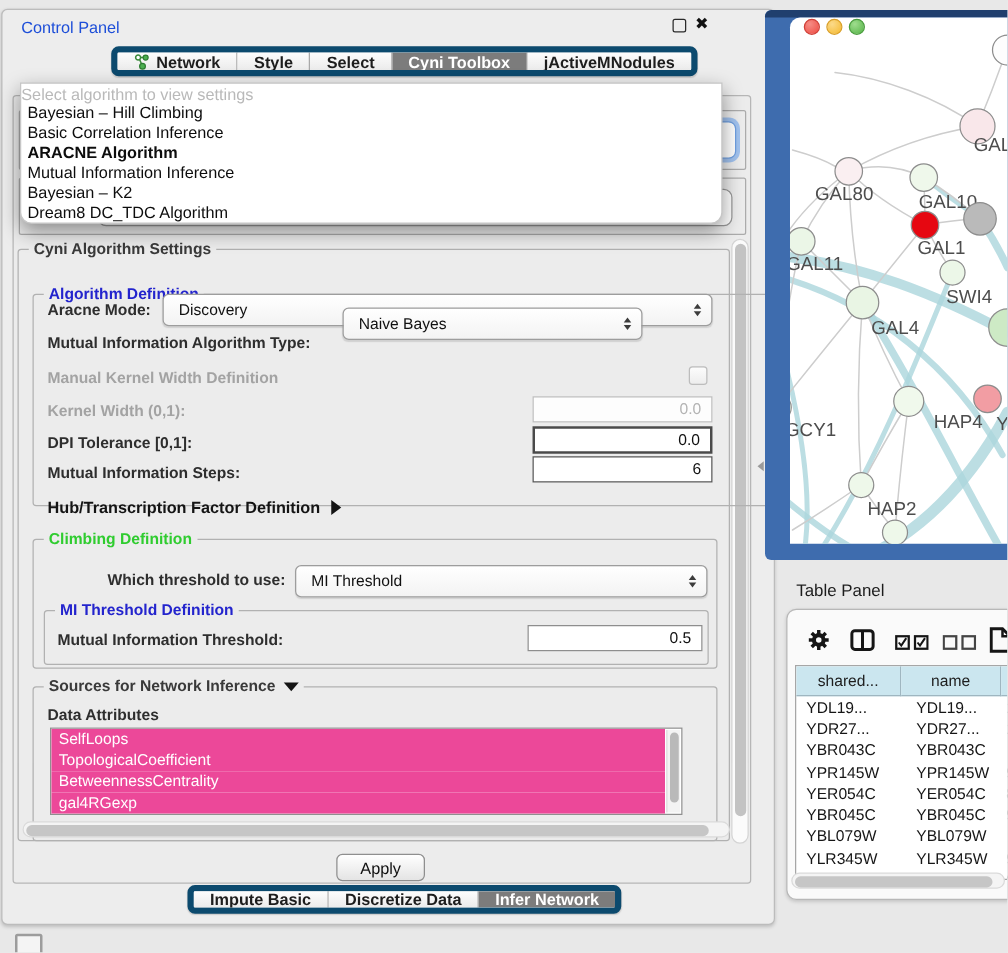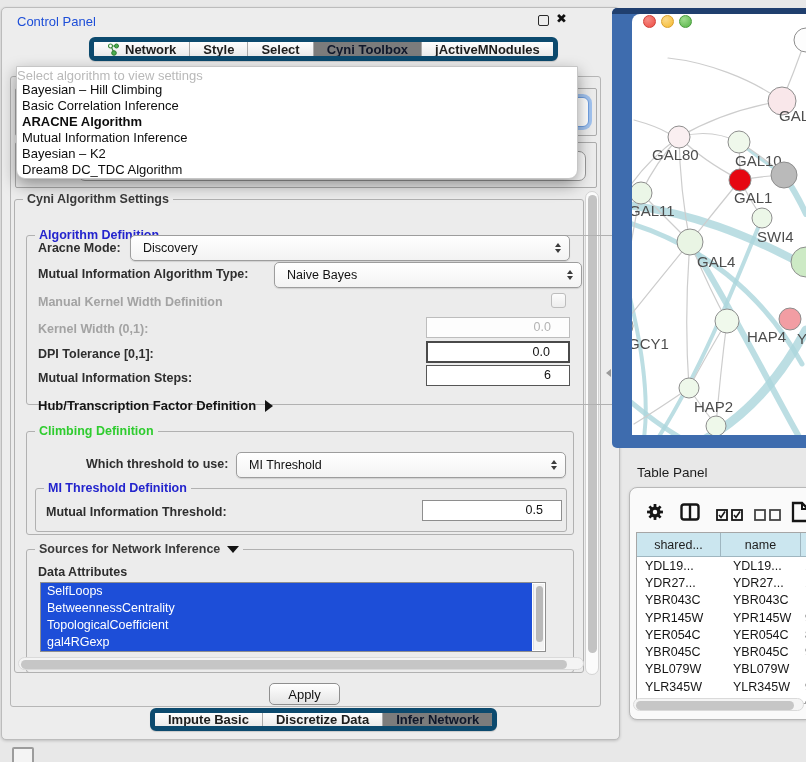--- a/index.html
+++ b/index.html
@@ -13,21 +13,21 @@
              border:1px solid #bcbcbc;border-radius:5px;box-shadow:0 1px 3px rgba(0,0,0,.18)}
   .cp-title{position:absolute;left:15px;top:6px;font-size:13px;color:#1d4ed8}
   .win-float{position:absolute;left:536px;top:7px;width:11px;height:11px;border:1.5px solid #2b2b2b;border-radius:2px;background:transparent}
   .win-close{position:absolute;left:554px;top:3px;font-size:13px;font-weight:700;color:#111}
 
   .tabstrip{position:absolute;display:flex;border:5px solid #0c4a6e;border-radius:6px;overflow:hidden;
             background:#f6f6f6;box-shadow:0 1px 1px rgba(0,0,0,.15)}
   .tabseg{display:flex;align-items:center;gap:5px;padding:0 13px;font-size:13px;font-weight:700;color:#1d1d1d;
           background:linear-gradient(#fdfdfd,#ebebeb);border-right:1px solid #a9a9a9;height:100%;white-space:nowrap}
   .tabseg:last-child{border-right:none}
-  .tabseg.sel{background:#7c7c7c;color:#0f172a}
+  .tabseg.sel{background:#7c7c7c;color:#ffffff}
 
   .content-frame{position:absolute;left:8px;top:68px;width:591px;height:631px;border:1px solid #b6b6b6;border-radius:3px;background:#ececec}
 
   
   .frag-grp{position:absolute;border:1px solid #ababab;border-radius:2px;background:#ececec}
   .frag-combo-focus{position:absolute;background:#fff;border:1px solid #6f9fe0;border-radius:6px;
                     box-shadow:0 0 0 3px rgba(100,160,240,.55)}
   .frag-combo{position:absolute;background:#fff;border:1px solid #9a9a9a;border-radius:7px}
 
   
@@ -43,31 +43,31 @@
   .grp-ttl{position:absolute;top:-8px;left:8px;background:#ececec;padding:0 4px;font-size:12.5px;font-weight:700;color:#3a3a3a;white-space:nowrap;display:flex;align-items:center;gap:7px}
   .blue{color:#2324cd}.green{color:#2fcc2f}
   .lbl{position:absolute;font-size:12.5px;font-weight:700;color:#2e2e2e;white-space:nowrap}
   .lbl.dis{color:#a3a3a3}
   .combo{position:absolute;background:linear-gradient(#ffffff,#f3f3f3);border:1px solid #9d9d9d;border-radius:5px;box-shadow:0 1px 1px rgba(0,0,0,.12)}
   .combo .val{position:absolute;left:12px;top:50%;transform:translateY(-50%);font-size:12.5px;color:#111;white-space:nowrap}
   .stepper{position:absolute;right:8px;top:50%;transform:translateY(-50%);display:flex;flex-direction:column;gap:2px}
   .stepper i{display:block;width:0;height:0;border-left:3.5px solid transparent;border-right:3.5px solid transparent}
   .stepper .up{border-bottom:4.5px solid #3c3c3c}
   .stepper .dn{border-top:4.5px solid #3c3c3c}
-  .field{position:absolute;background:#fff;border:1px solid #8e8e8e;font-size:12.5px;line-height:18px;color:#111;text-align:right;padding-right:18px}
+  .field{position:absolute;background:#fff;border:1px solid #8e8e8e;font-size:12.5px;line-height:18px;color:#111;text-align:right;padding-right:8px}
   .field.dis{border-color:#bdbdbd;color:#b3b3b3;background:#fdfdfd}
   .field.dark{border:2px solid #4a4a4a}
   .field.mid{border:1.5px solid #565656}
   .checkbox{position:absolute;width:15px;height:15px;border:1px solid #bdbdbd;border-radius:3px;background:linear-gradient(#fcfcfc,#ededed)}
   .tri-right{width:0;height:0;border-top:6px solid transparent;border-bottom:6px solid transparent;border-left:8px solid #141414}
   .tri-down{width:0;height:0;border-left:6px solid transparent;border-right:6px solid transparent;border-top:7px solid #141414}
 
   
   .listbox{position:absolute;background:#fff;border:1px solid #8f8f8f;overflow:hidden}
-  .attr-item{height:17px;line-height:17px;padding-left:6px;margin-right:13px;background:#1d4ed8;color:#fff;font-size:12.5px;white-space:nowrap}
+  .attr-item{height:17px;line-height:17px;padding-left:6px;margin-right:13px;background:#ec4899;color:#fff;font-size:12.5px;white-space:nowrap}
   .list-vscroll{position:absolute;right:1px;top:1px;bottom:1px;width:11px;background:#f3f3f3;border-left:1px solid #ddd}
   .list-vthumb{position:absolute;left:2px;top:2px;width:7px;height:56px;background:#b9b9b9;border-radius:4px}
 
   
   .sb-track-v{position:absolute;background:#fbfbfb;border:1px solid #d4d4d4;border-radius:8px}
   .sb-thumb-v{position:absolute;left:2px;width:9px;background:#c3c3c3;border-radius:5px}
   .sb-track-h{position:absolute;background:#f4f4f4;border:1px solid #dadada;border-radius:7px}
   .sb-thumb-h{position:absolute;top:2px;height:9px;background:#c6c6c6;border-radius:5px}
 
   .apply-btn{position:absolute;left:267px;top:675px;width:71px;height:22px;border:1px solid #8f8f8f;border-radius:5px;
@@ -178,21 +178,21 @@
     </div>
     <div class="lbl" style="left:36px;top:233px">Aracne Mode:</div>
     <div class="combo" style="left:128px;top:227px;width:440px;height:26px">
       <span class="val">Discovery</span>
       <span class="stepper">
           <i class="up"></i>
           <i class="dn"></i>
         </span>
     </div>
     <div class="lbl" style="left:36px;top:259px">Mutual Information Algorithm Type:</div>
-    <div class="combo" style="left:272px;top:254px;width:308px;height:26px">
+    <div class="combo" style="left:272px;top:238px;width:240px;height:26px">
       <span class="val">Naive Bayes</span>
       <span class="stepper">
           <i class="up"></i>
           <i class="dn"></i>
         </span>
     </div>
     <div class="lbl dis" style="left:36px;top:287px">Manual Kernel Width Definition</div>
     <div class="checkbox" style="left:549px;top:285px"></div>
     <div class="lbl dis" style="left:36px;top:314px">Kernel Width (0,1):</div>
     <div class="field dis" style="left:424px;top:309px;width:144px;height:21px">0.0</div>
@@ -229,22 +229,22 @@
 
     <div class="grp" style="left:24px;top:541px;width:548px;height:124px">
       <div class="grp-ttl">
         <span>Sources for Network Inference</span>
         <span class="tri-down"></span>
       </div>
     </div>
     <div class="lbl" style="left:36px;top:557px">Data Attributes</div>
     <div class="listbox" style="left:38px;top:574px;width:506px;height:70px">
       <div class="attr-item">SelfLoops</div>
+      <div class="attr-item">TopologicalCoefficient</div>
       <div class="attr-item">BetweennessCentrality</div>
-      <div class="attr-item">TopologicalCoefficient</div>
       <div class="attr-item">gal4RGexp</div>
       <div class="list-vscroll">
           <div class="list-vthumb"></div>
         </div>
     </div>
 
     <div class="sb-track-h" style="left:16px;top:649px;width:566px;height:13px">
       <div class="sb-thumb-h" style="left:2px;width:546px"></div>
     </div>
 

